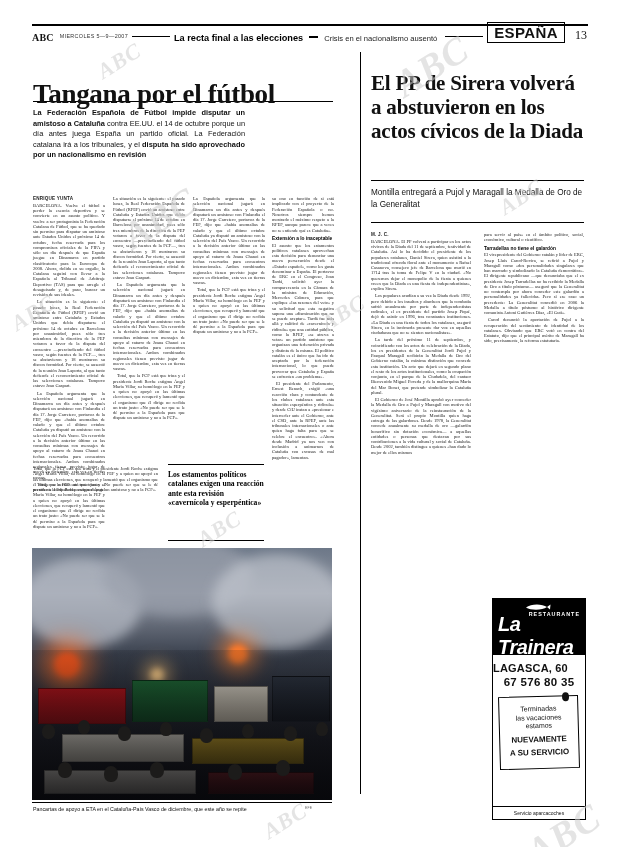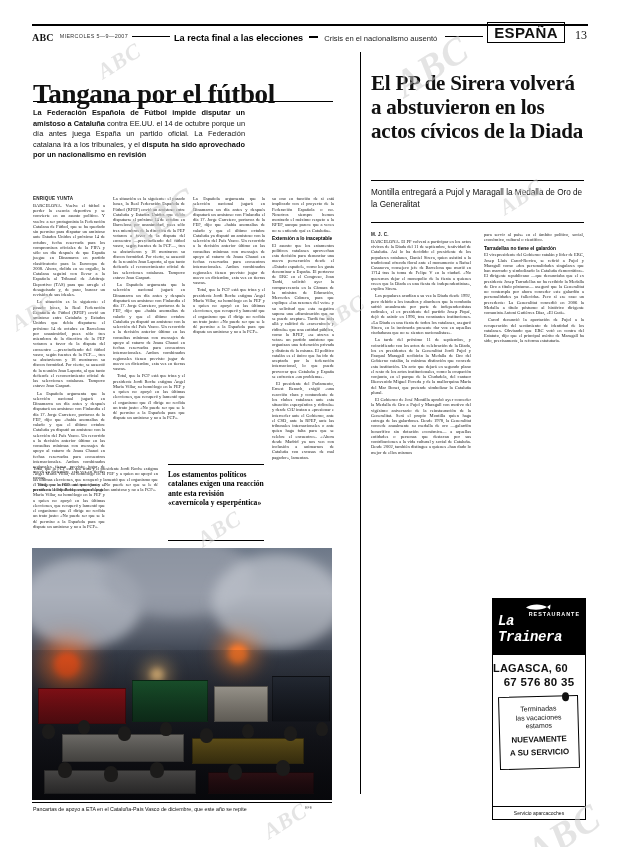--- a/index.html
+++ b/index.html
@@ -83,22 +83,22 @@
   .capt-rule{position:absolute;left:32px;top:802px;width:300px;height:1px;background:#000;}
   #caption{position:absolute;left:33px;top:806px;width:292px;
      font-family:"Liberation Sans",sans-serif;font-size:5.3px;color:#111;line-height:7px;}
   #photocred{position:absolute;left:305px;top:806px;font-family:"Liberation Sans",sans-serif;
      font-size:3.4px;color:#666;letter-spacing:.2px;}
 
   
   #ad{position:absolute;left:492px;top:598px;width:92px;height:220px;
       border:1px solid #000;background:#fff;overflow:hidden;}
   .ad-top{background:#000;color:#fff;height:56px;position:relative;}
-  .ad-logo{position:absolute;left:5px;top:14px;font-family:Liberation Mono, monospace;
-           font-style:italic;font-weight:700;font-size:14px;letter-spacing:-.4px;}
+  .ad-logo{position:absolute;left:5px;top:14px;font-family:Liberation Sans, sans-serif;
+           font-style:italic;font-weight:700;font-size:20px;letter-spacing:-.4px;}
   .ad-rest{position:absolute;right:5px;top:12px;font-family:"Liberation Sans",sans-serif;
            font-weight:700;font-size:5.4px;letter-spacing:1px;}
   .ad-fish{position:absolute;left:32px;top:4px;width:26px;height:8px;}
   .ad-addr{text-align:left;font-family:"Liberation Sans",sans-serif;font-weight:700;
            font-size:11px;margin-top:7px;letter-spacing:.2px;}
   .ad-phone{text-align:center;font-family:"Liberation Sans",sans-serif;font-weight:700;
             font-size:11.5px;margin-top:2px;letter-spacing:.3px;}
   .ad-note{position:relative;margin:8px 6px 0 6px;border:1px solid #000;padding:8px 4px 10px 4px;
            transform:rotate(-1.6deg);background:#fff;}
   .ad-note .l1{font-family:"Liberation Sans",sans-serif;font-size:7px;text-align:center;line-height:8.5px;color:#111;}

